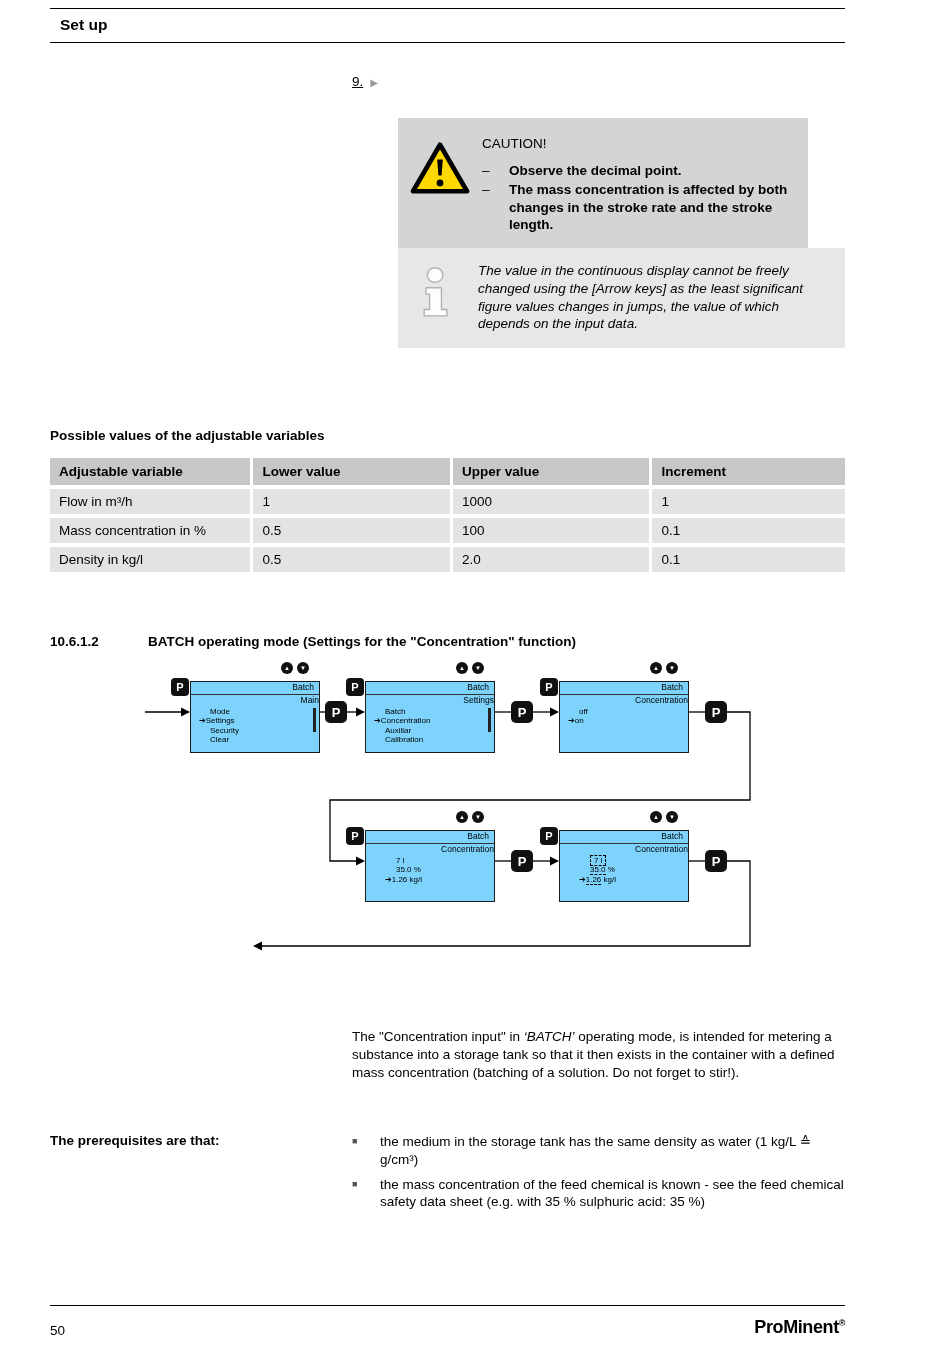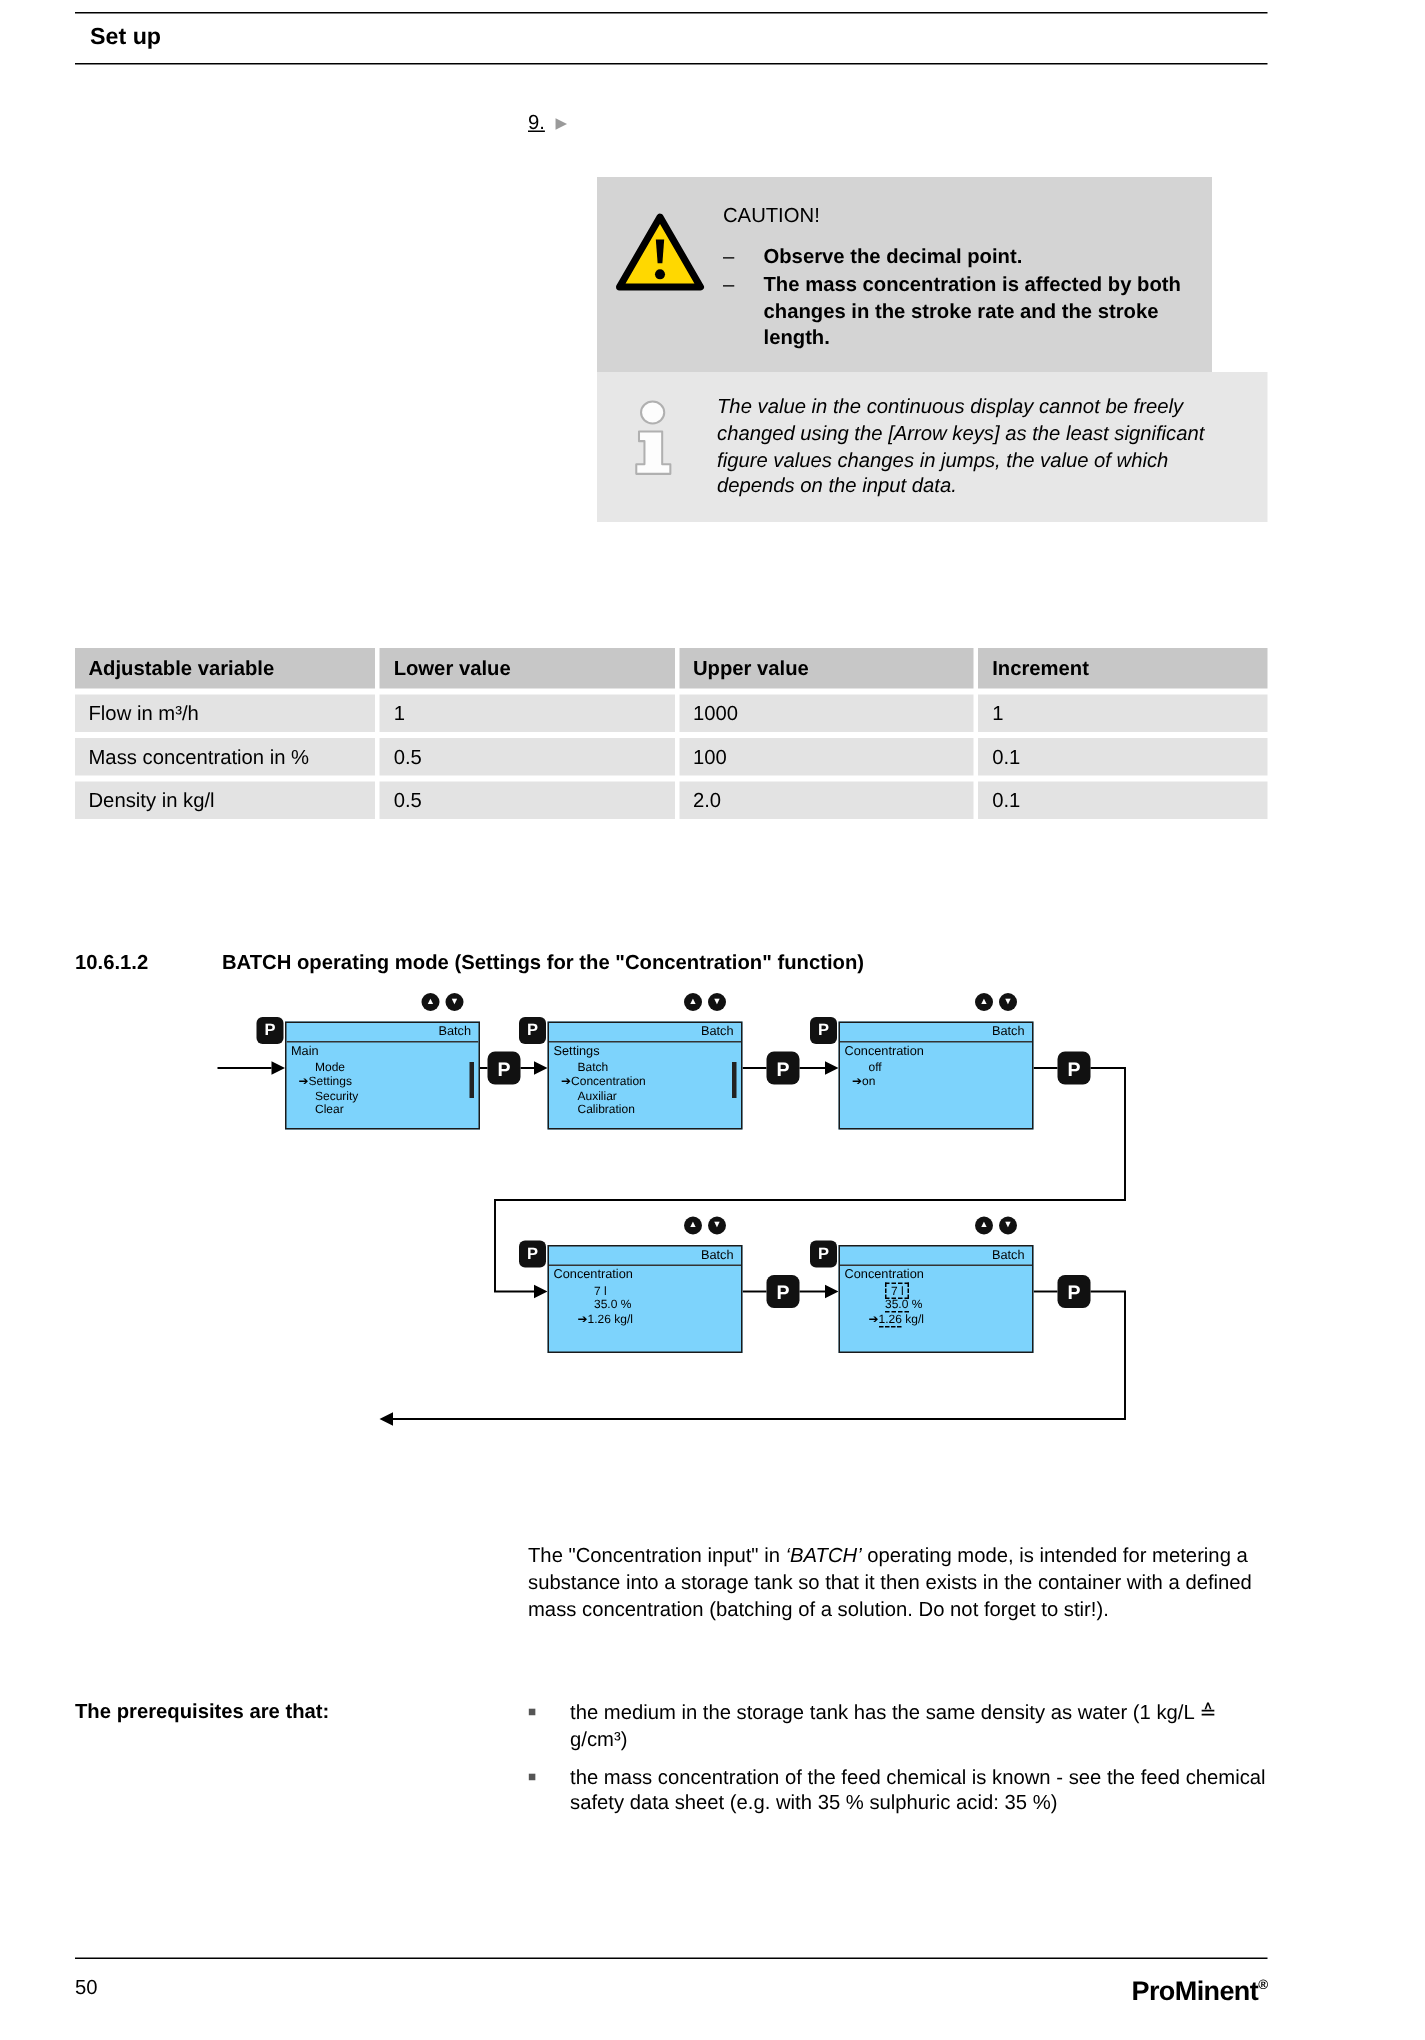--- a/index.html
+++ b/index.html
@@ -61,21 +61,21 @@
   
   .diagram { position:absolute; left:50px; top:658px; width:845px; height:320px; }
   .connectors { position:absolute; left:0; top:0; }
   .connectors path { stroke:#000; stroke-width:1.3; fill:none; }
   .connectors polygon { fill:#000; }
   .screen {
     position:absolute; width:130px; height:72px; background:#7dd3fc;
     border:1.5px solid #1a1a1a; font-size:8px; line-height:9.5px; overflow:hidden;
   }
   .screen-model { text-align:right; padding:1px 5px 1px 0; border-bottom:1px solid #333; font-size:8.5px; height:13px; }
-  .screen-title { padding:1px 0 1px 3px; font-size:8.5px; }
+  .screen-title { padding:1px 0 1px 3px; font-size:8.5px;text-align:right; }
   .screen-line { padding-left:19px; white-space:pre; }
   .screen-line.sel { padding-left:8px; }
   .screen--values .screen-line { padding-left:30px; }
   .screen--values .screen-line.sel { padding-left:19px; }
   .s1{left:140px;top:23px} .s2{left:315px;top:23px} .s3{left:509px;top:23px}
   .s4{left:315px;top:172px} .s5{left:509px;top:172px}
   .scroll-mark { position:absolute; right:3px; top:26px; width:3px; height:24px; background:#222; }
   .p-badge {
     position:absolute; background:#111; color:#fff; font-weight:bold;
     display:flex; align-items:center; justify-content:center;
@@ -99,21 +99,21 @@
   .prereq-label { position:absolute; left:50px; top:1133px; width:290px; font-weight:bold; }
   .prereq-list { position:absolute; left:352px; top:1133px; width:493px; }
   .prereq-item { display:flex; margin-bottom:7px; line-height:1.32; }
   .prereq-bullet { width:28px; flex:none; color:#555; font-size:9px; padding-top:3px; }
   .prereq-text { flex:1; }
 
   
   .footer {
     position:absolute; left:50px; top:1305px; width:795px;
     border-top:1px solid #000; display:flex; justify-content:space-between;
-    align-items:flex-start; padding-top:11px;
+    align-items:flex-end; padding-top:11px;
   }
   .logo { font-size:18px; font-weight:bold; letter-spacing:-0.4px; }
   .logo sup { font-size:9px; }
 </style>
 </head>
 <body>
 
 <div class="header">
   <h1>Set up</h1>
 </div>
@@ -148,20 +148,21 @@
   <div class="info-wrap">
     <svg width="40" height="62" viewBox="0 0 44 64">
       <ellipse cx="21" cy="10" rx="8.5" ry="8" fill="#fdfdfd" stroke="#b0b0b0" stroke-width="1.5"></ellipse>
       <path d="M11 24 H28 V48 H34 V55 H9 V48 H15 V31 H11 Z" fill="#fdfdfd" stroke="#b0b0b0" stroke-width="1.5" stroke-linejoin="round"></path>
     </svg>
   </div>
   <div class="note-text">The value in the continuous display cannot be freely changed using the [Arrow keys] as the least significant figure values changes in jumps, the value of which depends on the input data.</div>
 </div>
 
 <div class="values-section">
+  <div class="values-caption">Possible values of the adjustable variables</div>
   <table class="values">
     <tbody>
         <tr>
       <th class="c1">Adjustable variable</th>
       <th class="c2">Lower value</th>
       <th class="c3">Upper value</th>
       <th class="c4">Increment</th>
     </tr>
     <tr>
       <td>Flow in m³/h</td>

